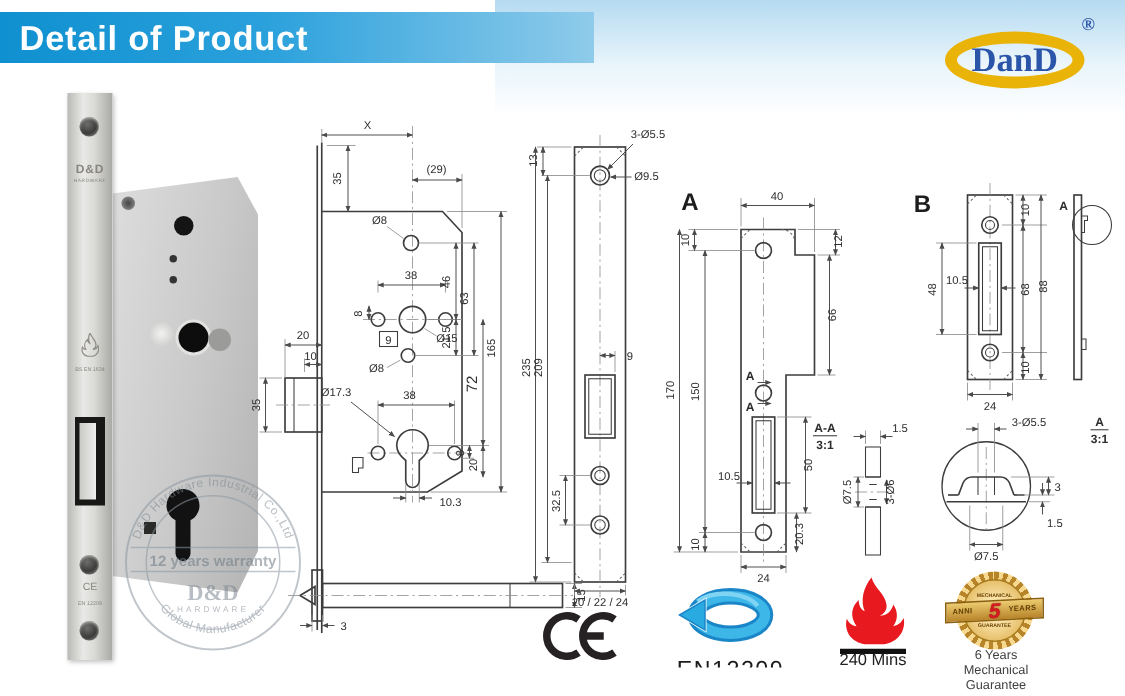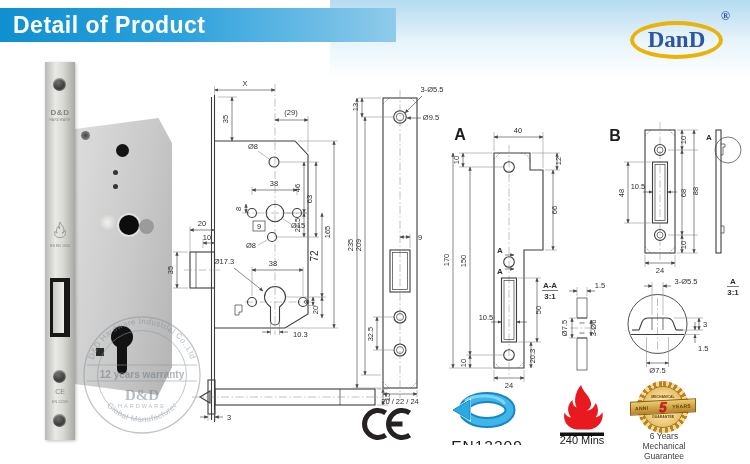--- a/index.html
+++ b/index.html
@@ -12,21 +12,21 @@
     z-index:0;}
 
   
   .header{position:absolute;left:0;top:8px;width:396px;height:34px;
     background:linear-gradient(90deg,#0f90d0 0%,#2ba1dc 45%,#8fcbea 100%);
     display:flex;align-items:center;z-index:2;}
   .header .title{color:#fff;font-size:23px;font-weight:bold;padding-left:13px;letter-spacing:.5px;}
 
   
   .logo{position:absolute;left:630px;top:21px;width:93px;height:38px;z-index:2;}
-  .logo .oval{position:absolute;inset:0;border:4px solid #eab308;border-radius:50%;
+  .logo .oval{position:absolute;inset:0;border:8px solid #eab308;border-radius:50%;
     display:flex;align-items:center;justify-content:center;background:rgba(255,255,255,.15);}
   .logo .name{font-family:"Liberation Serif",serif;font-weight:bold;font-size:23px;color:#2b55a8;}
   .logo .reg{position:absolute;right:-7px;top:-12px;font-family:"Liberation Serif",serif;
     font-size:12px;color:#2b55a8;font-weight:bold;}
 
   
   .photo{position:absolute;left:0;top:55px;width:185px;height:400px;z-index:1;}
   .plate{position:absolute;left:45px;top:7px;width:30px;height:378px;
     background:linear-gradient(90deg,#b9b9b6 0%,#e9e9e7 35%,#d9d9d6 60%,#a8a8a5 100%);
     box-shadow:1px 1px 3px rgba(0,0,0,.25);z-index:3;}

